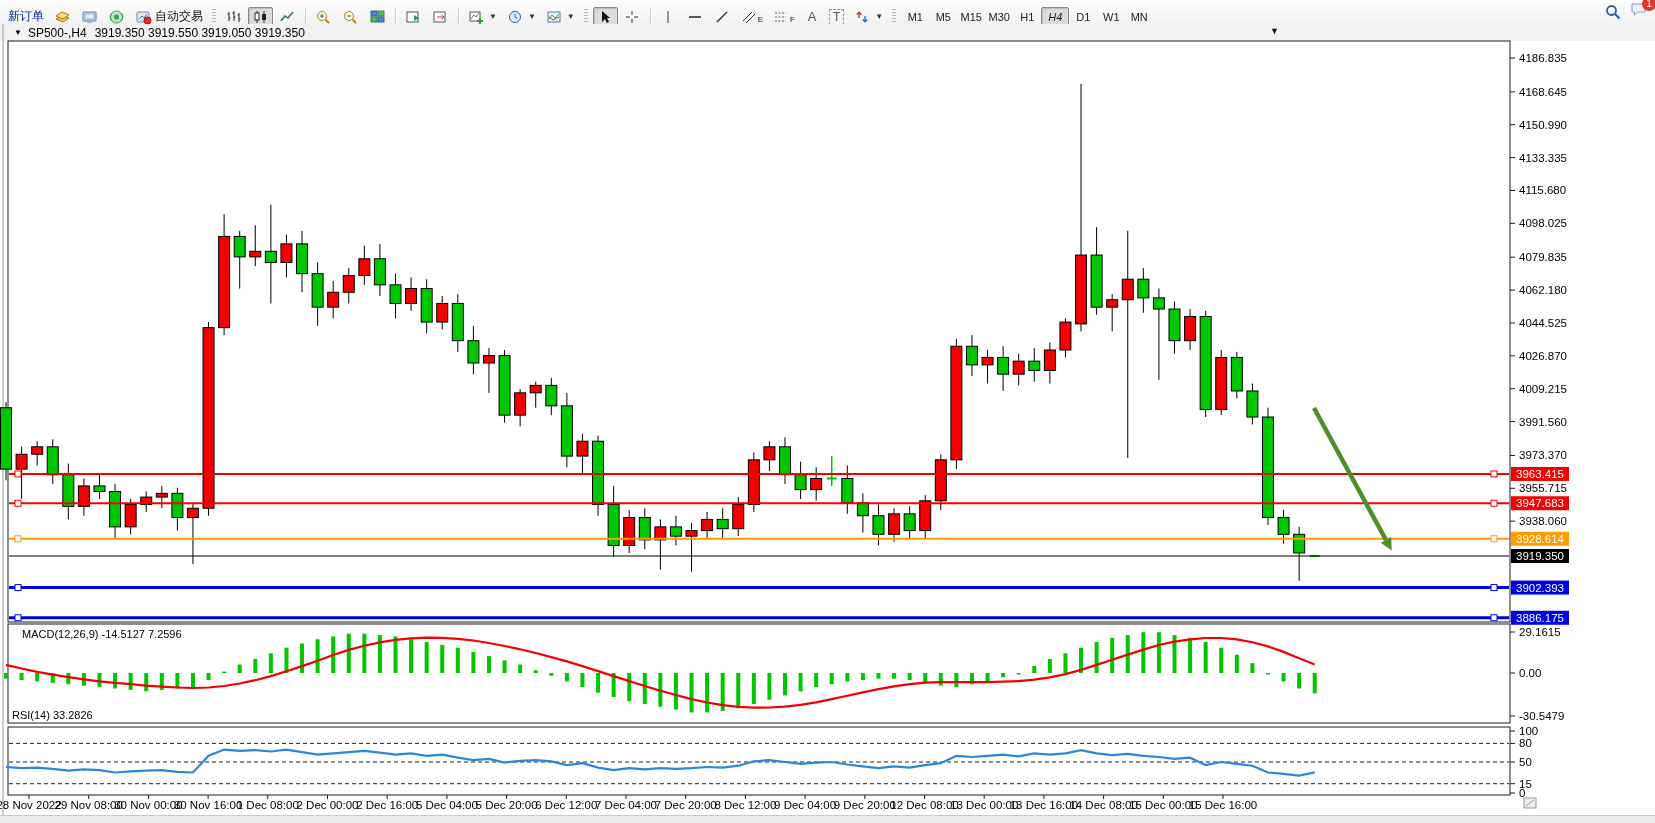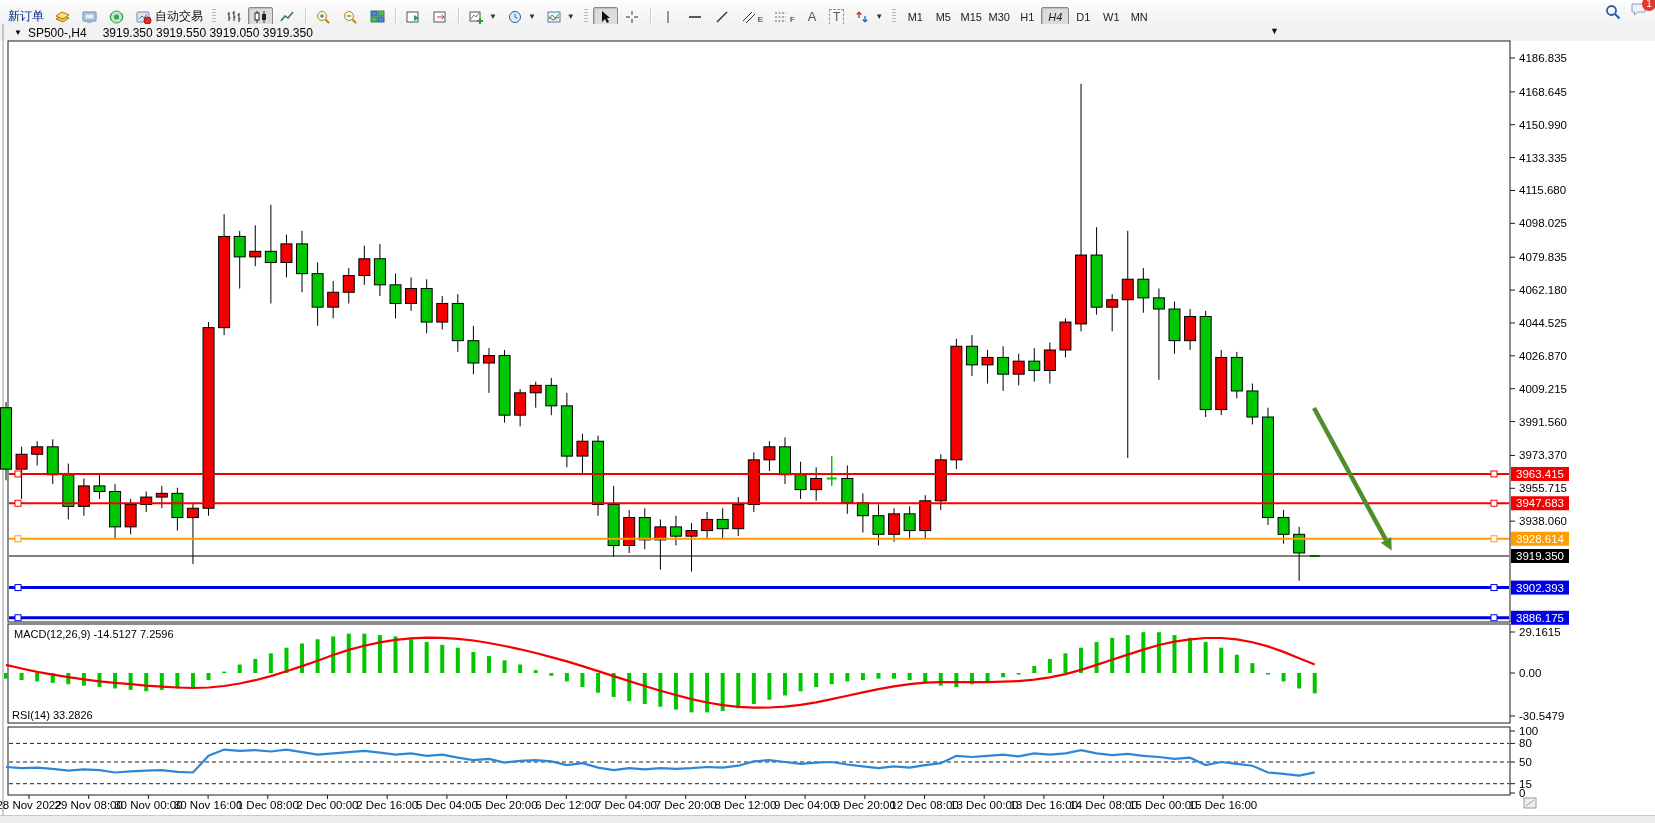--- a/index.html
+++ b/index.html
@@ -18,21 +18,21 @@
           background:repeating-linear-gradient(#b9b9b9 0 1px, transparent 1px 3px); }
   .sep { width:1px; height:18px; background:#cfcfcf; margin:0 3px; box-shadow:1px 0 0 #fff; }
   .caret { font-size:8px; color:#333; margin-left:1px; }
   .right-tools { position:absolute; right:6px; top:0; height:23px; display:flex; align-items:center; gap:8px; }
   .badge { position:absolute; top:-4px; right:-7px; background:#e23a2e; color:#fff; border-radius:8px;
            font-size:10px; width:14px; height:14px; line-height:14px; text-align:center; }
   
   .titlerow { position:absolute; left:0; top:24px; width:1655px; height:17px; background:#f2f2f2;
               font-size:12px; color:#000; display:flex; align-items:center; }
   .titlerow .dd { font-size:8px; margin:0 6px 0 14px; color:#000; }
-  .titlerow .ohlc { margin-left:16px; }
+  .titlerow .ohlc { margin-left:8px; }
   .shift-tri { position:absolute; left:1270px; top:2px; font-size:9px; color:#111; }
   
   #chart-svg { position:absolute; left:0; top:0; }
   svg text { font-family:"Liberation Sans", sans-serif; }
   
   .pane-label { position:absolute; font-size:11px; color:#000; background:transparent; }
   
   .statusstrip { position:absolute; left:0; top:815px; width:1655px; height:8px; background:#ececec;
                  border-top:1px solid #c9c9c9; }
   .icon16 { width:17px; height:16px; display:block; }
@@ -651,16 +651,16 @@
     <line x1="1103.6000000000001" y1="795" x2="1103.6000000000001" y2="799" stroke="#1c1c1c"></line>
     <text x="1103.6000000000001" y="809" font-size="11.5" fill="#000" text-anchor="middle">14 Dec 08:00</text>
     <line x1="1163.3" y1="795" x2="1163.3" y2="799" stroke="#1c1c1c"></line>
     <text x="1163.3" y="809" font-size="11.5" fill="#000" text-anchor="middle">15 Dec 00:00</text>
     <line x1="1223" y1="795" x2="1223" y2="799" stroke="#1c1c1c"></line>
     <text x="1223" y="809" font-size="11.5" fill="#000" text-anchor="middle">15 Dec 16:00</text>
     <rect x="1524" y="798" width="12" height="10" fill="#eee" stroke="#999"></rect>
     <line x1="1526" y1="806" x2="1534" y2="800" stroke="#999"></line>
   </svg>
 
-<div class="pane-label" style="left:14px; top:628px;">MACD(12,26,9) -14.5127 7.2596</div>
+<div class="pane-label" style="left:22px; top:628px;">MACD(12,26,9) -14.5127 7.2596</div>
 <div class="pane-label" style="left:12px; top:709px;">RSI(14) 33.2826</div>
 
 <div class="statusstrip"></div>
 
 </body></html>

